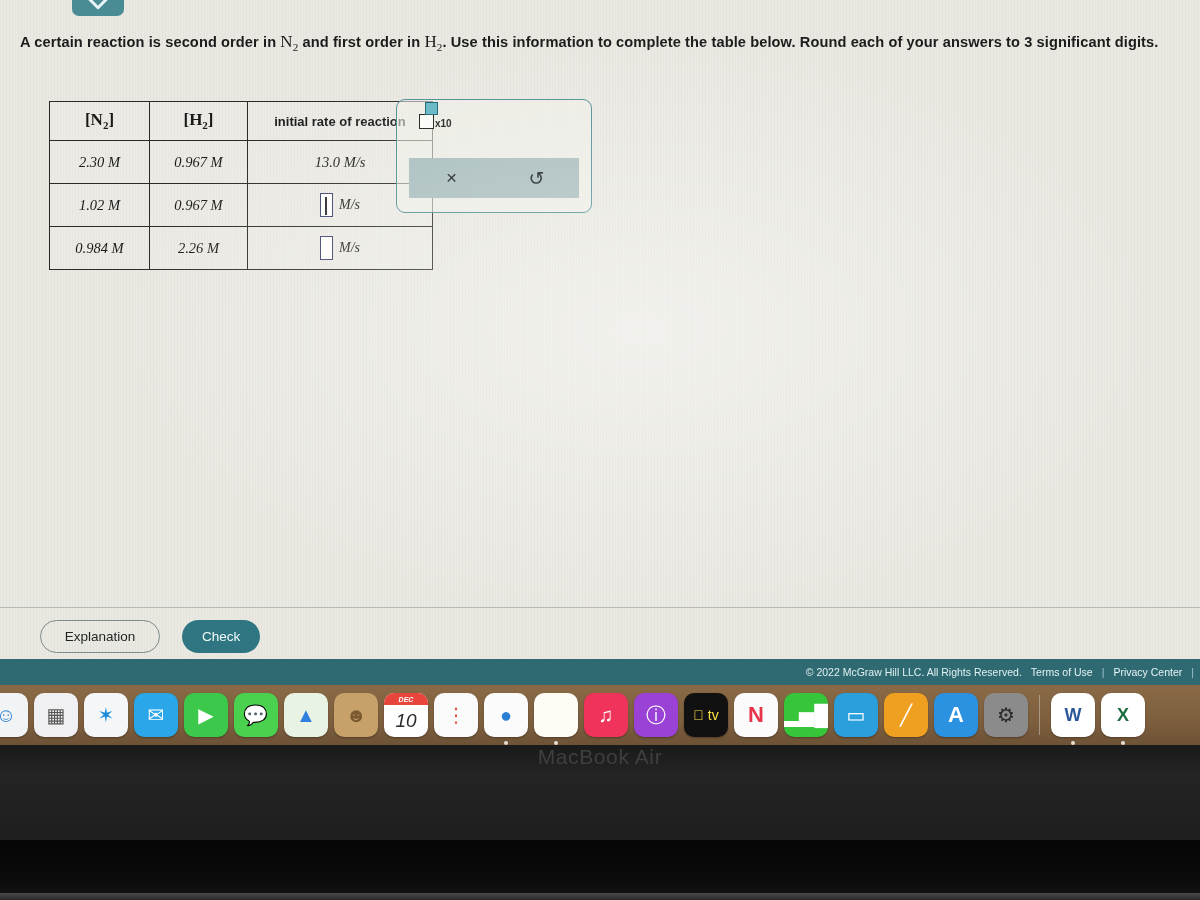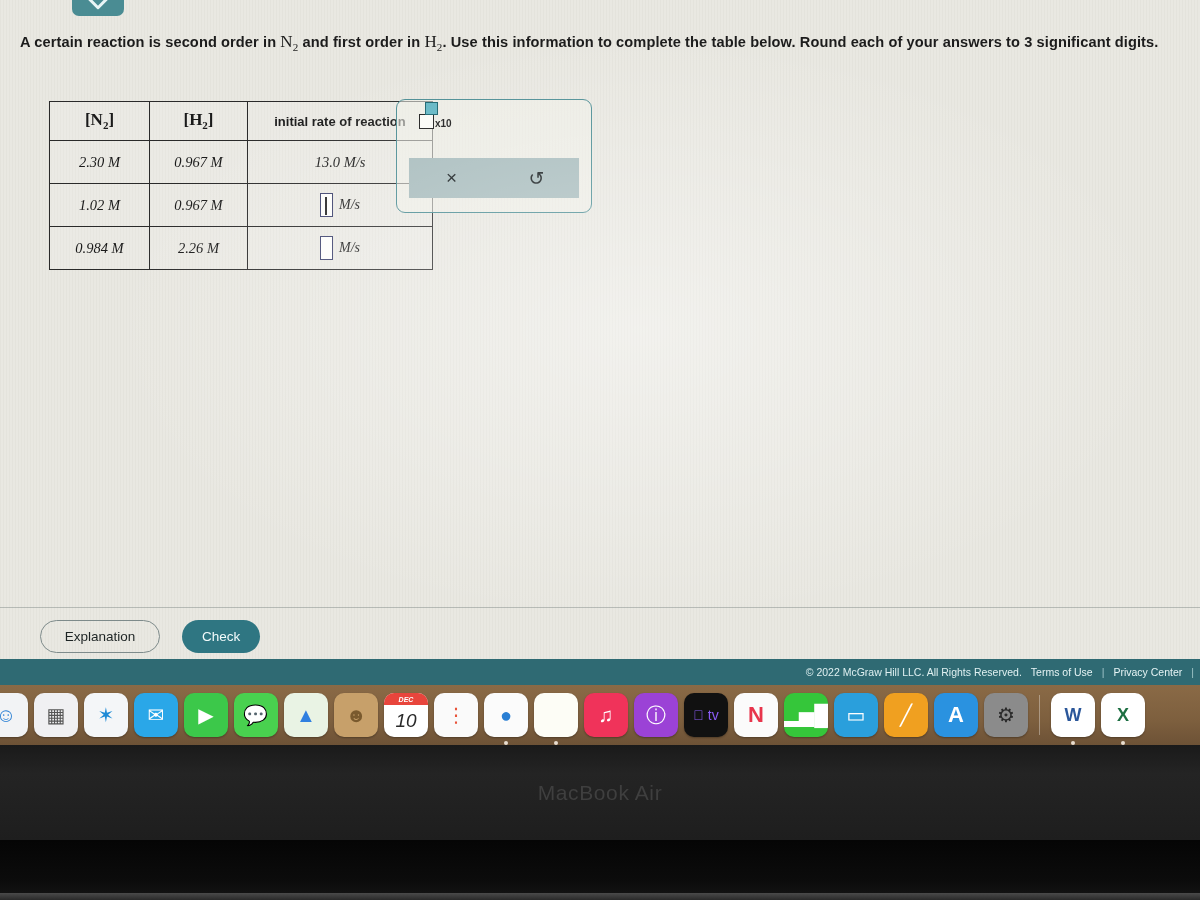--- a/index.html
+++ b/index.html
@@ -131,21 +131,21 @@
     font-size: 20px; color:#fff; position:relative; overflow:hidden;
     box-shadow: 0 1px 2px rgba(0,0,0,.3);
   }
   .dot { position:absolute; bottom:-9px; left:50%; transform:translateX(-50%); width:4px; height:4px; border-radius:50%; background:#e8ddd0; }
   .dsep { width:1px; height:40px; background: rgba(255,255,255,.35); margin: 0 5px; flex:0 0 auto; }
 
   
   .bezel {
     position:absolute; left:0; top: 745px; width:1200px; height: 95px;
     background: linear-gradient(180deg,#1a1a1a 0%, #242424 30%, #1e1e1e 100%);
-    display:flex; align-items:center; justify-content:center;
+    display:flex; justify-content:center;
   }
   .bezel-lbl { color:#3f3f3f; font-size: 21px; letter-spacing:.6px; }
   .base {
     position:absolute; left:0; top: 840px; width:1200px; height: 60px;
     background: linear-gradient(180deg,#050505 0%, #0c0c0c 70%, #161616 100%);
   }
   .base::after {
     content:""; position:absolute; left:0; bottom:0; width:1200px; height:7px;
     background: linear-gradient(180deg, #4a4a4a, #2a2a2a);
   }
@@ -279,21 +279,21 @@
       <div class="dicon" style="background: rgb(253, 253, 246); color: rgb(201, 162, 39); overflow: visible;">
         <span></span>
         <span class="dot" style="bottom: -8px;"></span>
       </div>
       <div class="dicon" style="background: rgb(240, 51, 90); color: rgb(255, 255, 255);">
         <span>♫</span>
       </div>
       <div class="dicon" style="background: rgb(155, 66, 214); color: rgb(255, 255, 255);">
         <span>ⓘ</span>
       </div>
-      <div class="dicon" style="background: rgb(17, 17, 17); color: #8b5cf6;">
+      <div class="dicon" style="background: rgb(17, 17, 17); color: #fde047;">
         <span style="font-size: 14px;"> tv</span>
       </div>
       <div class="dicon" style="background: rgb(251, 251, 251); color: rgb(232, 53, 76);">
         <span style="font-weight: 700; font-size: 22px;">N</span>
       </div>
       <div class="dicon" style="background: rgb(53, 198, 58); color: rgb(255, 255, 255);">
         <span>▂▅█</span>
       </div>
       <div class="dicon" style="background: rgb(42, 159, 220); color: rgb(255, 255, 255);">
         <span>▭</span>

